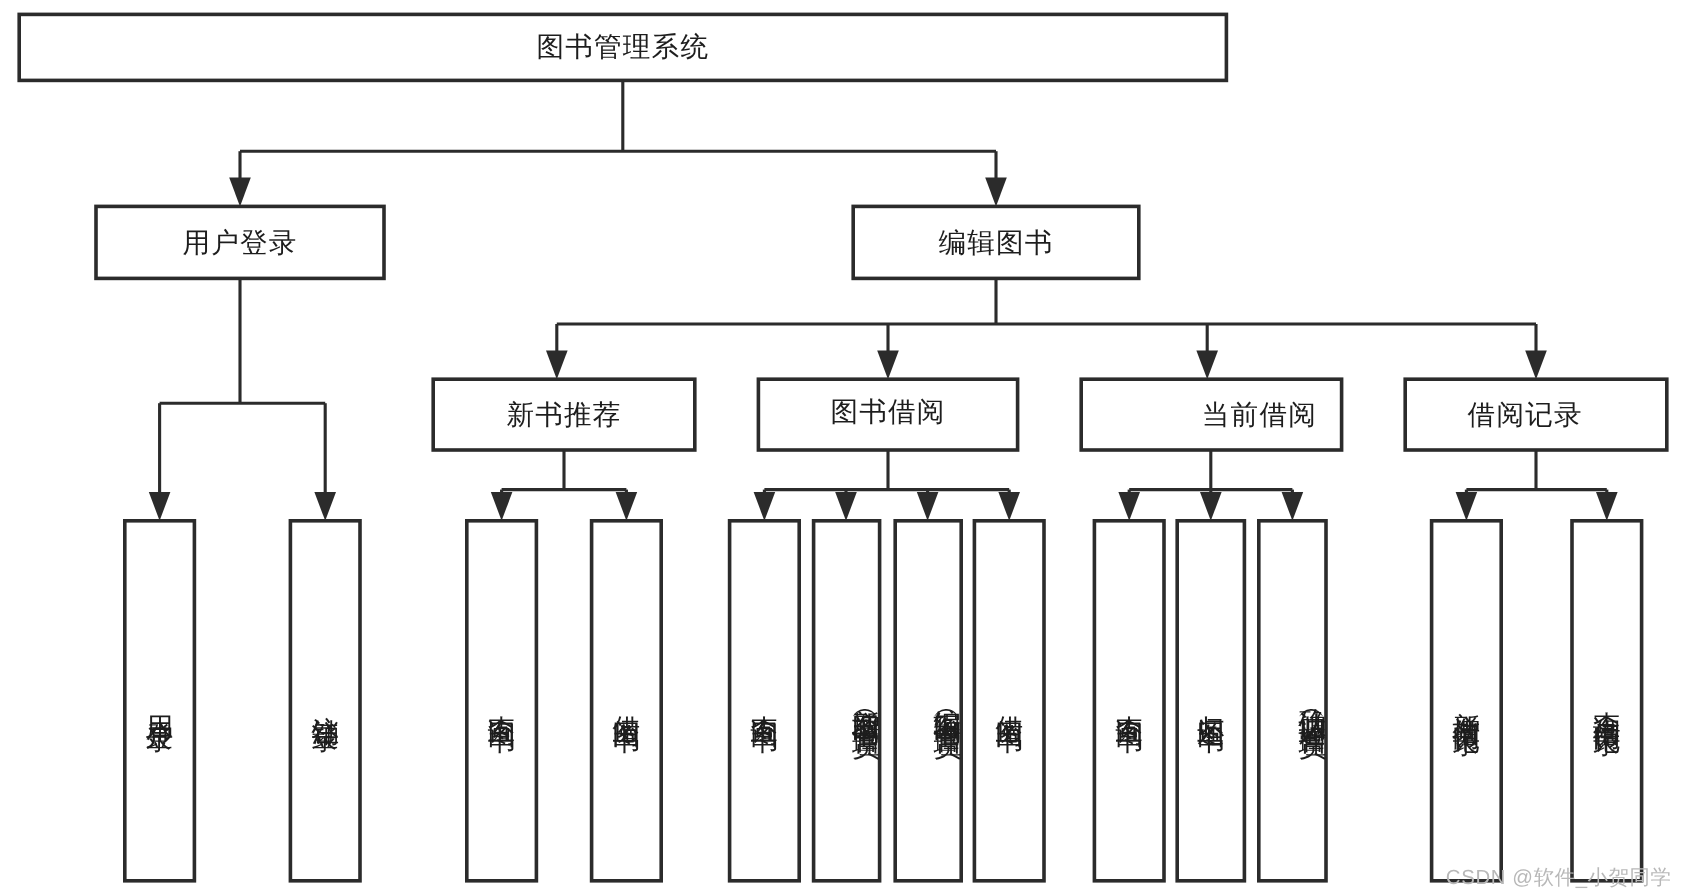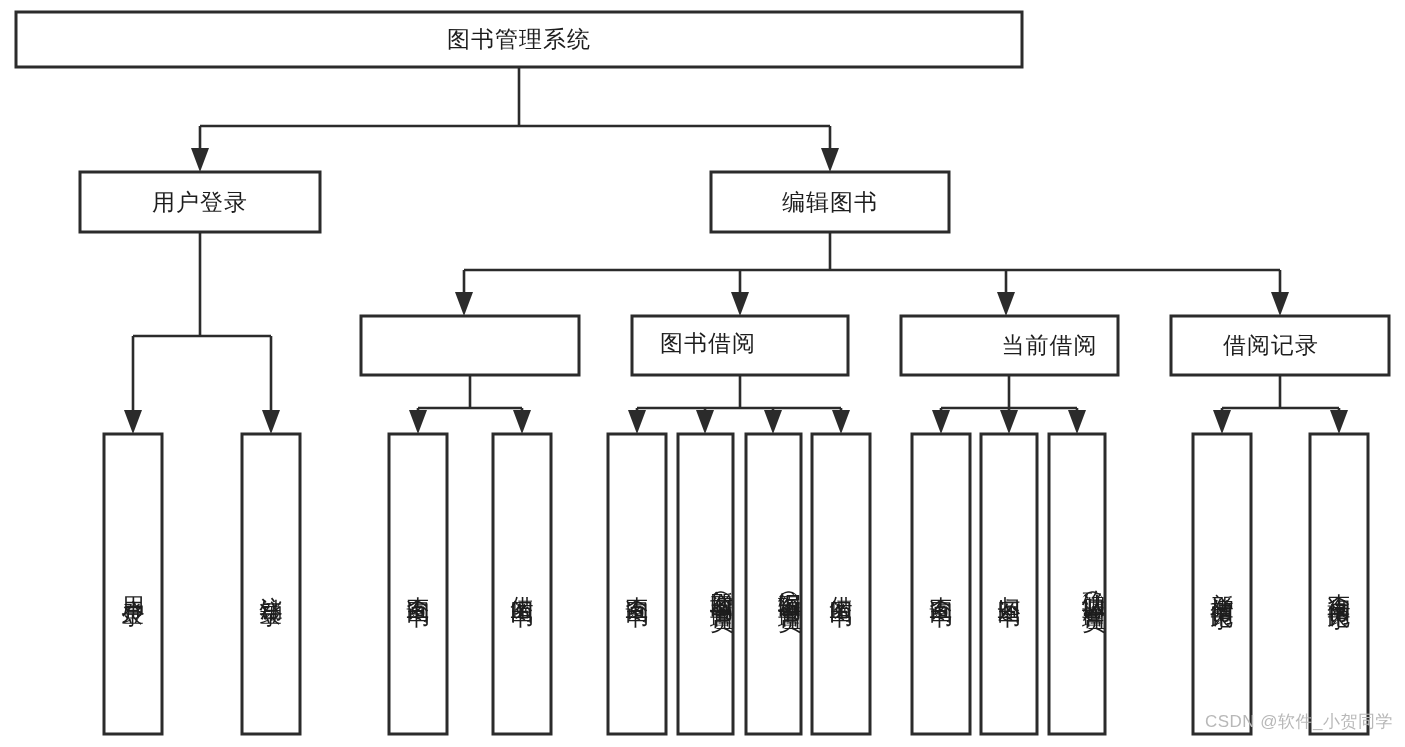--- a/index.html
+++ b/index.html
@@ -65,21 +65,21 @@
     text-orientation: upright;
     font-size: 23px;
     color: #1d1d1d;
     letter-spacing: 3px;
     line-height: 1;
     pointer-events: none;
   }
   .watermark {
     position: absolute;
     right: 12px;
-    bottom: 14px;
+    bottom: 4px;
     font-size: 17px;
     color: #b8b8b8;
     white-space: nowrap;
     letter-spacing: 0.5px;
   }
 </style>
 </head>
 <body>
 
 <div id="diagram-root">
@@ -179,21 +179,22 @@
       <rect class="node-rect" x="1193" y="434" width="58" height="300"></rect>
       <rect class="node-rect" x="1310" y="434" width="58" height="300"></rect>
     </g>
   </svg>
 
   <div class="node-label-h" style="left:16px; top:12px; width:1006px; height:55px;">图书管理系统</div>
 
   <div class="node-label-h" style="left:80px; top:172px; width:240px; height:60px;">用户登录</div>
   <div class="node-label-h" style="left:711px; top:172px; width:238px; height:60px;">编辑图书</div>
 
-  <div class="node-label-h" style="left:600px; top:316px; width:216px; height:55px;">图书借阅</div>
+  <div class="node-label-h" style="left:361px; top:316px; width:218px; height:59px;">新书推荐</div>
+  <div class="node-label-h" style="left:632px; top:316px; width:216px; height:55px;">图书借阅</div>
   <div class="node-label-h" style="left:901px; top:316px; width:217px; height:59px;margin-left:40px;">当前借阅</div>
   <div class="node-label-h" style="left:1171px; top:316px; width:200px; height:59px;">借阅记录</div>
 
   <div class="node-label-v" style="left:104px; top:434px; width:58px; height:300px;">用户登录</div>
   <div class="node-label-v" style="left:242px; top:434px; width:58px; height:300px;">注销登录</div>
 
   <div class="node-label-v" style="left:389px; top:434px; width:58px; height:300px;">查询图书</div>
   <div class="node-label-v" style="left:493px; top:434px; width:58px; height:300px;">借阅图书</div>
 
   <div class="node-label-v" style="left:608px; top:434px; width:58px; height:300px;">查询图书</div>

